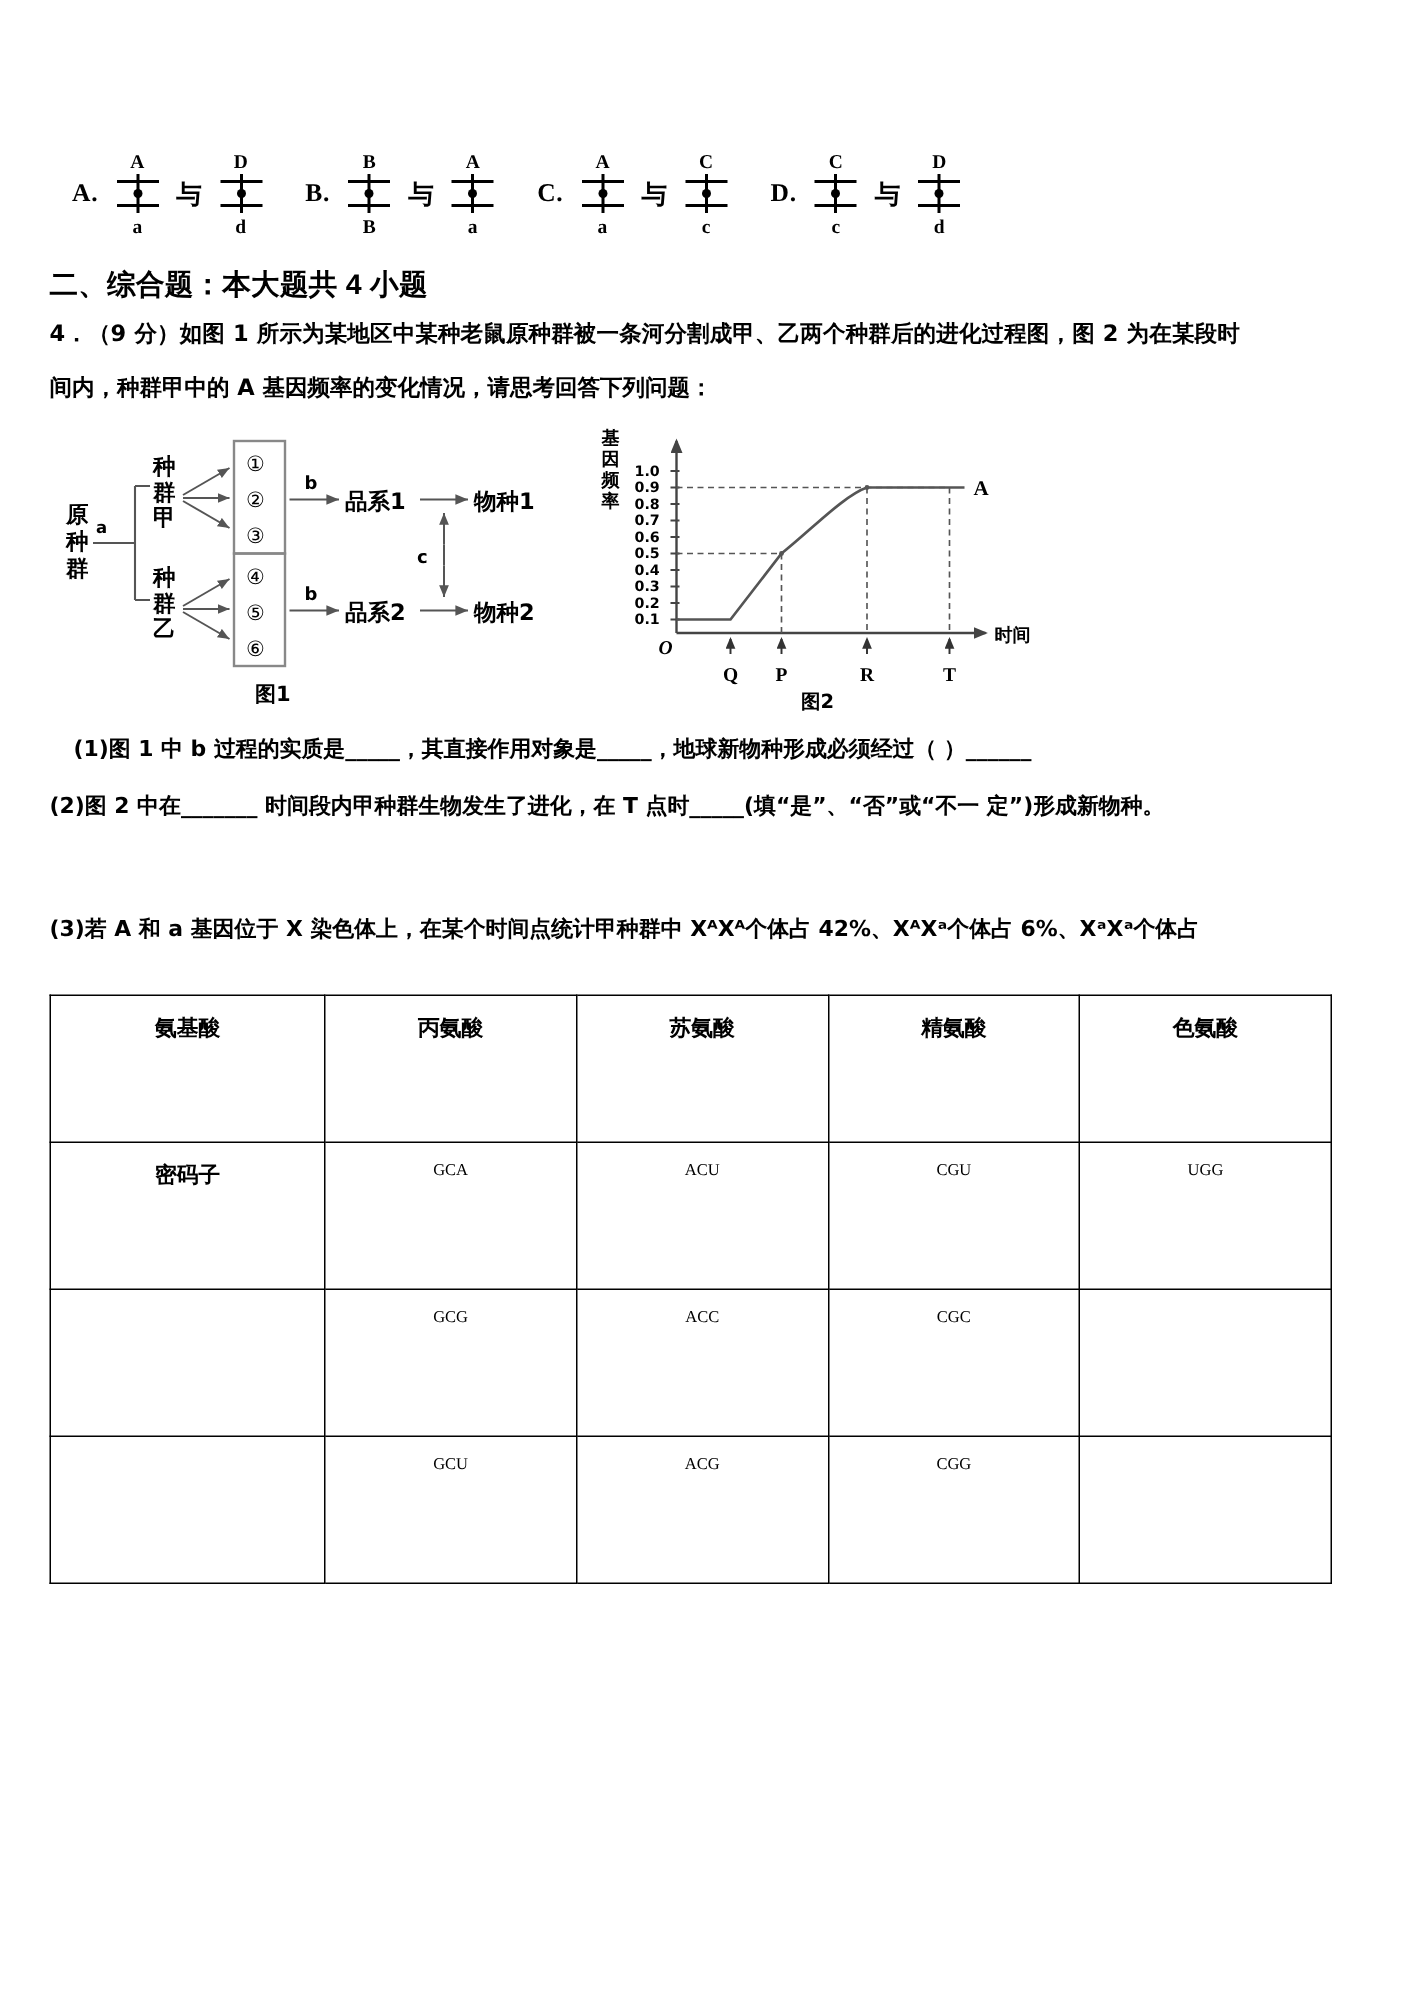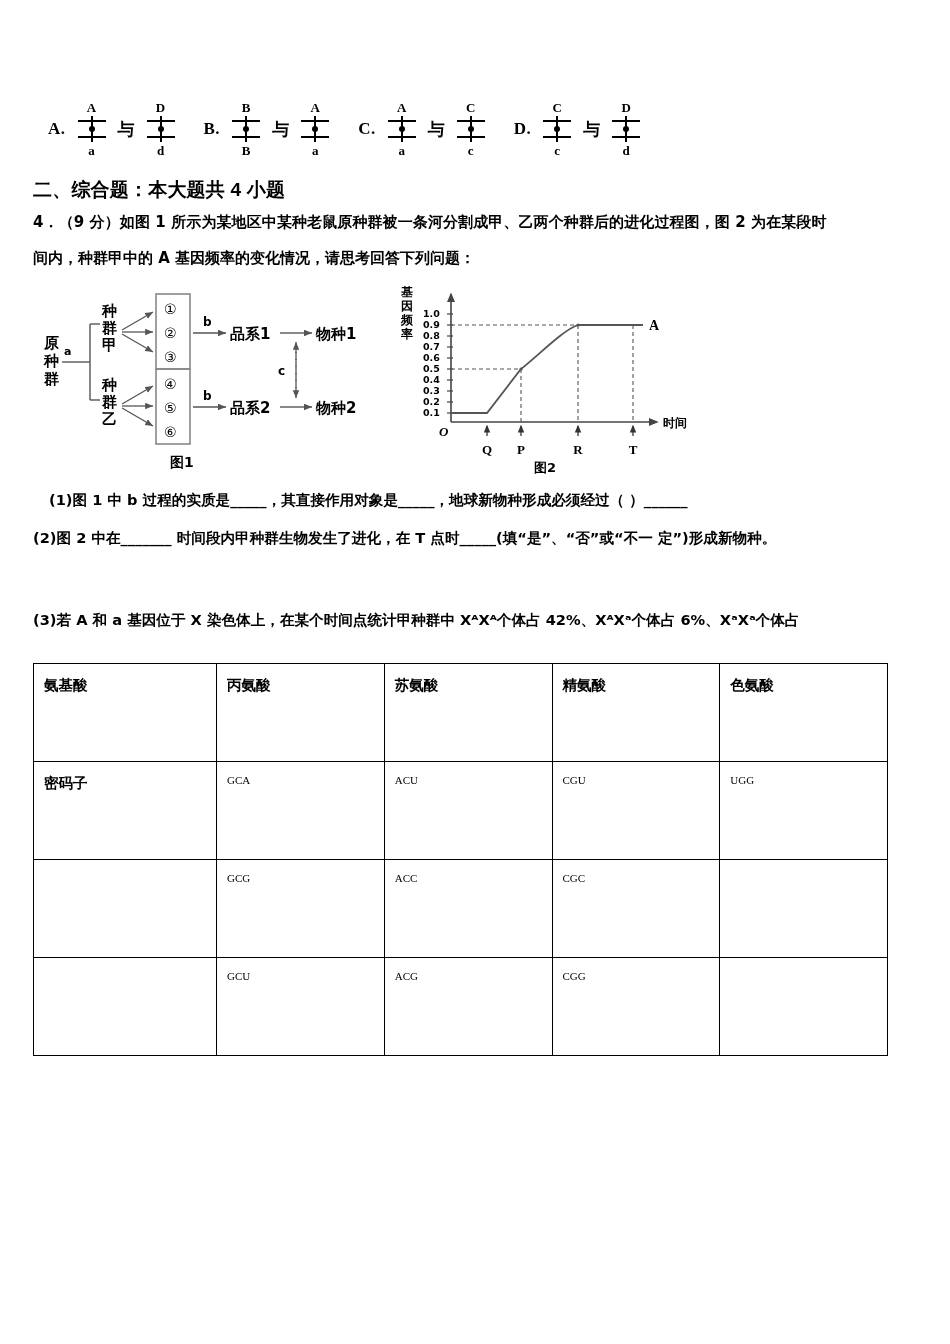--- a/index.html
+++ b/index.html
@@ -173,20 +173,21 @@
   .q8   { top: 640px; }
 
   
   table.codon {
     position: absolute;
     left: 33px;
     top: 663px;
     width: 855px;
     border-collapse: collapse;
     table-layout: fixed;
+    text-align: center;
   }
   table.codon td {
     border: 1px solid #000;
     vertical-align: top;
     padding: 12px 10px 0 10px;
     font-size: 14.5px;
     font-weight: 700;
     font-family: "DejaVu Sans", "Liberation Sans", sans-serif;
     height: 85px;
   }

